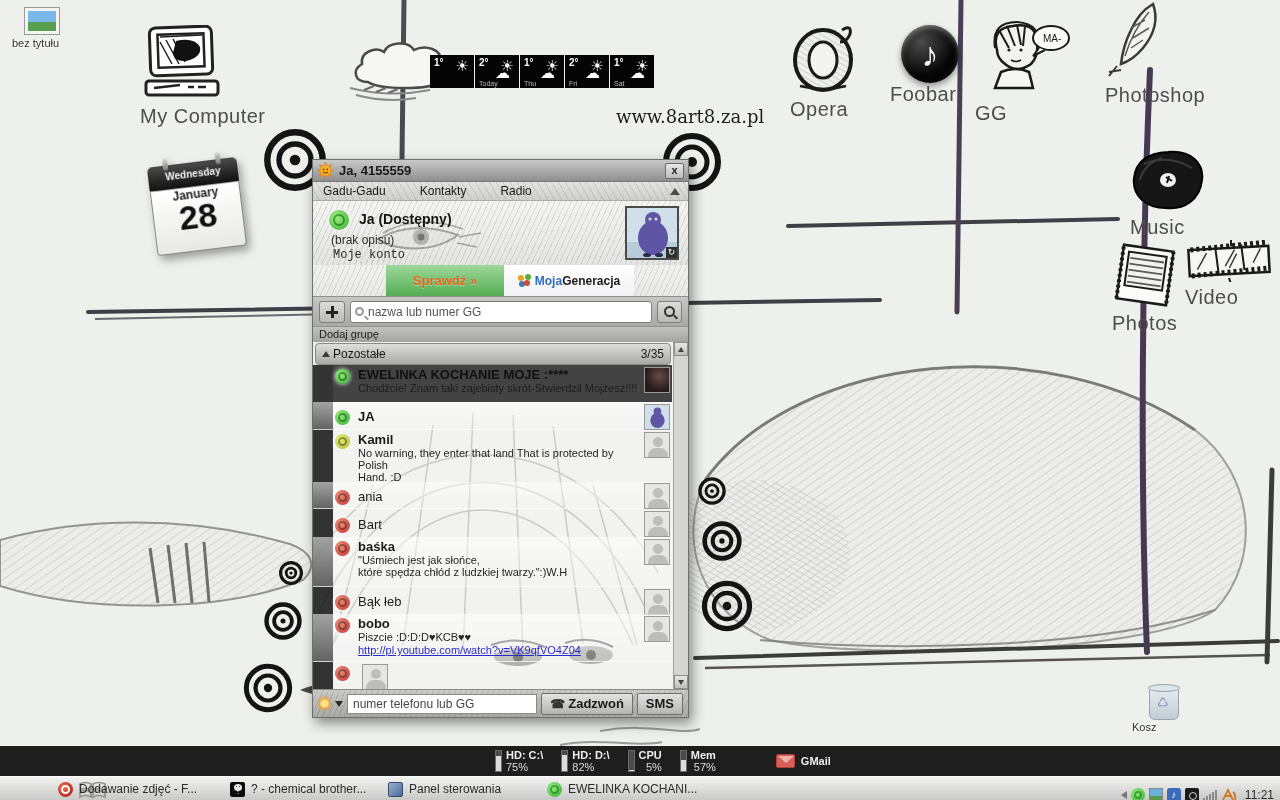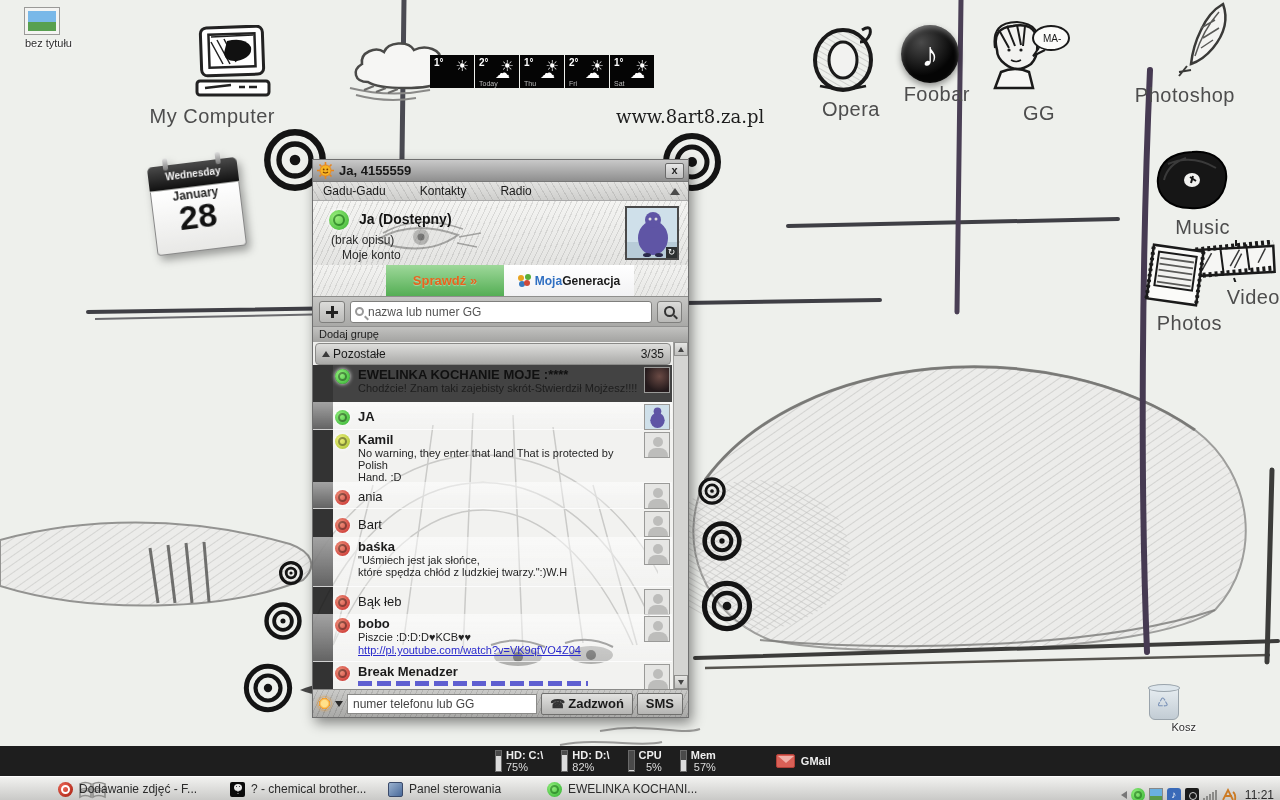--- a/index.html
+++ b/index.html
@@ -1,21 +1,21 @@
 <!DOCTYPE html>
 <html><head>
 <meta charset="utf-8">
 <style>
   *{margin:0;padding:0;box-sizing:border-box;}
   html,body{width:1280px;height:800px;overflow:hidden;}
   body{font-family:"Liberation Sans",sans-serif;background:#eef0ec;position:relative;}
   .wall{position:absolute;left:0;top:0;z-index:0;}
   .bullseye{position:absolute;z-index:1;}
   
-  .dicon{position:absolute;z-index:2;text-align:right;color:#4d4d4d;}
+  .dicon{position:absolute;z-index:2;text-align:left;color:#4d4d4d;}
   .dlabel{font-size:20px;color:#4d4d4d;letter-spacing:.5px;}
   .dlabel-sm{font-size:11px;color:#2e2e2e;text-shadow:0 0 3px #fff,0 0 3px #fff,1px 1px 2px #fff;}
   .thumb{width:34px;height:26px;border:3px solid #f4f4f2;outline:1px solid #9a9a98;background:linear-gradient(#79b8e8 55%,#58a050 55%);margin:0 auto 3px;}
   .trash{width:30px;height:34px;margin:0 auto 1px;background:linear-gradient(#e8eef2,#c2ccd4);border:1px solid #9aa4ac;border-radius:3px 3px 6px 6px;position:relative;}
   .trash::before{content:"";position:absolute;left:-2px;top:-3px;right:-2px;height:6px;background:#dde6ec;border:1px solid #9aa4ac;border-radius:50%;}
   .trash::after{content:"♺";position:absolute;left:7px;top:8px;font-size:13px;color:#7c93b8;}
   .weather{position:absolute;left:430px;top:55px;display:flex;z-index:2;}
   .wtile{width:44px;height:33px;background:#050505;margin-right:1px;position:relative;color:#fff;}
   .wtemp{position:absolute;left:4px;top:2px;font-size:10px;font-weight:bold;}
   .g-sun::before{content:"☀";}
@@ -38,21 +38,21 @@
   .closebtn{width:19px;height:16px;background:linear-gradient(#e8e8e8,#bdbdbd);border:1px solid #6a6a6a;border-radius:2px;display:flex;align-items:center;justify-content:center;font-size:11px;font-weight:bold;color:#222;line-height:1;}
   .menubar{height:19px;flex:none;display:flex;align-items:center;gap:34px;padding:0 10px;background:linear-gradient(#e3e3e1,#cfcfcd),repeating-linear-gradient(60deg,transparent 0 5px,rgba(120,120,120,.18) 5px 6px);background-blend-mode:multiply;border-bottom:1px solid #aaa;position:relative;}
   .menuitem{font-size:12px;color:#1a1a1a;}
   .rollup{position:absolute;right:8px;top:6px;width:0;height:0;border-left:5px solid transparent;border-right:5px solid transparent;border-bottom:7px solid #4a4a4a;}
   .statuspanel{height:64px;flex:none;position:relative;background:linear-gradient(#f4f4f2,#e4e4e2),repeating-linear-gradient(115deg,transparent 0 4px,rgba(140,140,140,.22) 4px 5px);background-blend-mode:multiply;}
   .eyesketch{position:absolute;left:60px;top:18px;width:120px;height:36px;opacity:.55;}
   .orb{position:absolute;left:16px;top:9px;width:20px;height:20px;border-radius:50%;background:radial-gradient(circle at 35% 35%,#9df07e,#35b02f);box-shadow:0 0 5px rgba(255,255,255,.95);}
   .orb::after{content:"";position:absolute;inset:4px;border-radius:50%;border:2.5px solid rgba(10,90,10,.55);}
   .sname{position:absolute;left:46px;top:10px;font-size:14px;font-weight:bold;color:#141414;}
   .sdesc{position:absolute;left:18px;top:32px;font-size:12px;color:#2a2a2a;}
-  .slink{position:absolute;left:29px;top:47px;font-size:12px;color:#2a2a2a;}
+  .slink{position:absolute;left:20px;top:47px;font-size:12px;color:#2a2a2a;font-family:Liberation Mono, monospace;}
   .bigavatar{position:absolute;right:9px;top:5px;width:54px;height:54px;border:2px solid #4a4a4a;background:#cfe3ee;}
   .refresh{position:absolute;right:0;bottom:0;width:11px;height:11px;background:rgba(20,20,20,.85);color:#fff;font-size:9px;line-height:11px;text-align:center;}
   .tabsrow{height:31px;flex:none;display:flex;position:relative;background:linear-gradient(#f2f2f0,#e8e8e6),repeating-linear-gradient(115deg,transparent 0 4px,rgba(140,140,140,.2) 4px 5px);background-blend-mode:multiply;}
   .tab-green{position:absolute;left:73px;top:0;width:118px;height:31px;background:linear-gradient(#9ed89a,#54ae54);display:flex;align-items:center;justify-content:center;font-size:13px;font-weight:bold;color:#e8641f;text-shadow:0 1px 1px rgba(255,255,255,.4);}
   .tab-white{position:absolute;left:191px;top:0;width:130px;height:31px;background:linear-gradient(#ffffff,#f2f2f4);display:flex;align-items:center;justify-content:center;gap:4px;font-size:12px;}
   .mg-icon{width:13px;height:13px;position:relative;}
   .mg-icon i{position:absolute;width:6px;height:6px;border-radius:50%;}
   .mg-icon i:nth-child(1){left:0;top:1px;background:#e8a31f;}
   .mg-icon i:nth-child(2){right:0;top:0;background:#58ae3a;}
   .mg-icon i:nth-child(3){left:1px;bottom:0;background:#3a7bbf;}
@@ -536,24 +536,20 @@
         <div class="cbody">
           <div class="cname">bobo</div>
           <div class="cdesc">Piszcie :D:D:D♥KCB♥♥</div>
           <a class="clink">http://pl.youtube.com/watch?v=VK9qfVO4Z04</a>
         </div>
         <span class="avatar av-ph"></span>
       </div>
 
       <div class="row" style="height:40px">
         <span class="sicon st-off"></span>
-        <div class="cbody">
-          <div class="cname">Break Menadzer</div>
-          <div class="linkcut"></div>
-        </div>
         <span class="avatar av-ph"></span>
       </div>
 
     </div>
   </div>
 
   <div class="scrollbar">
     <span class="sbtn">
         <span class="tri-s-up"></span>
       </span>

